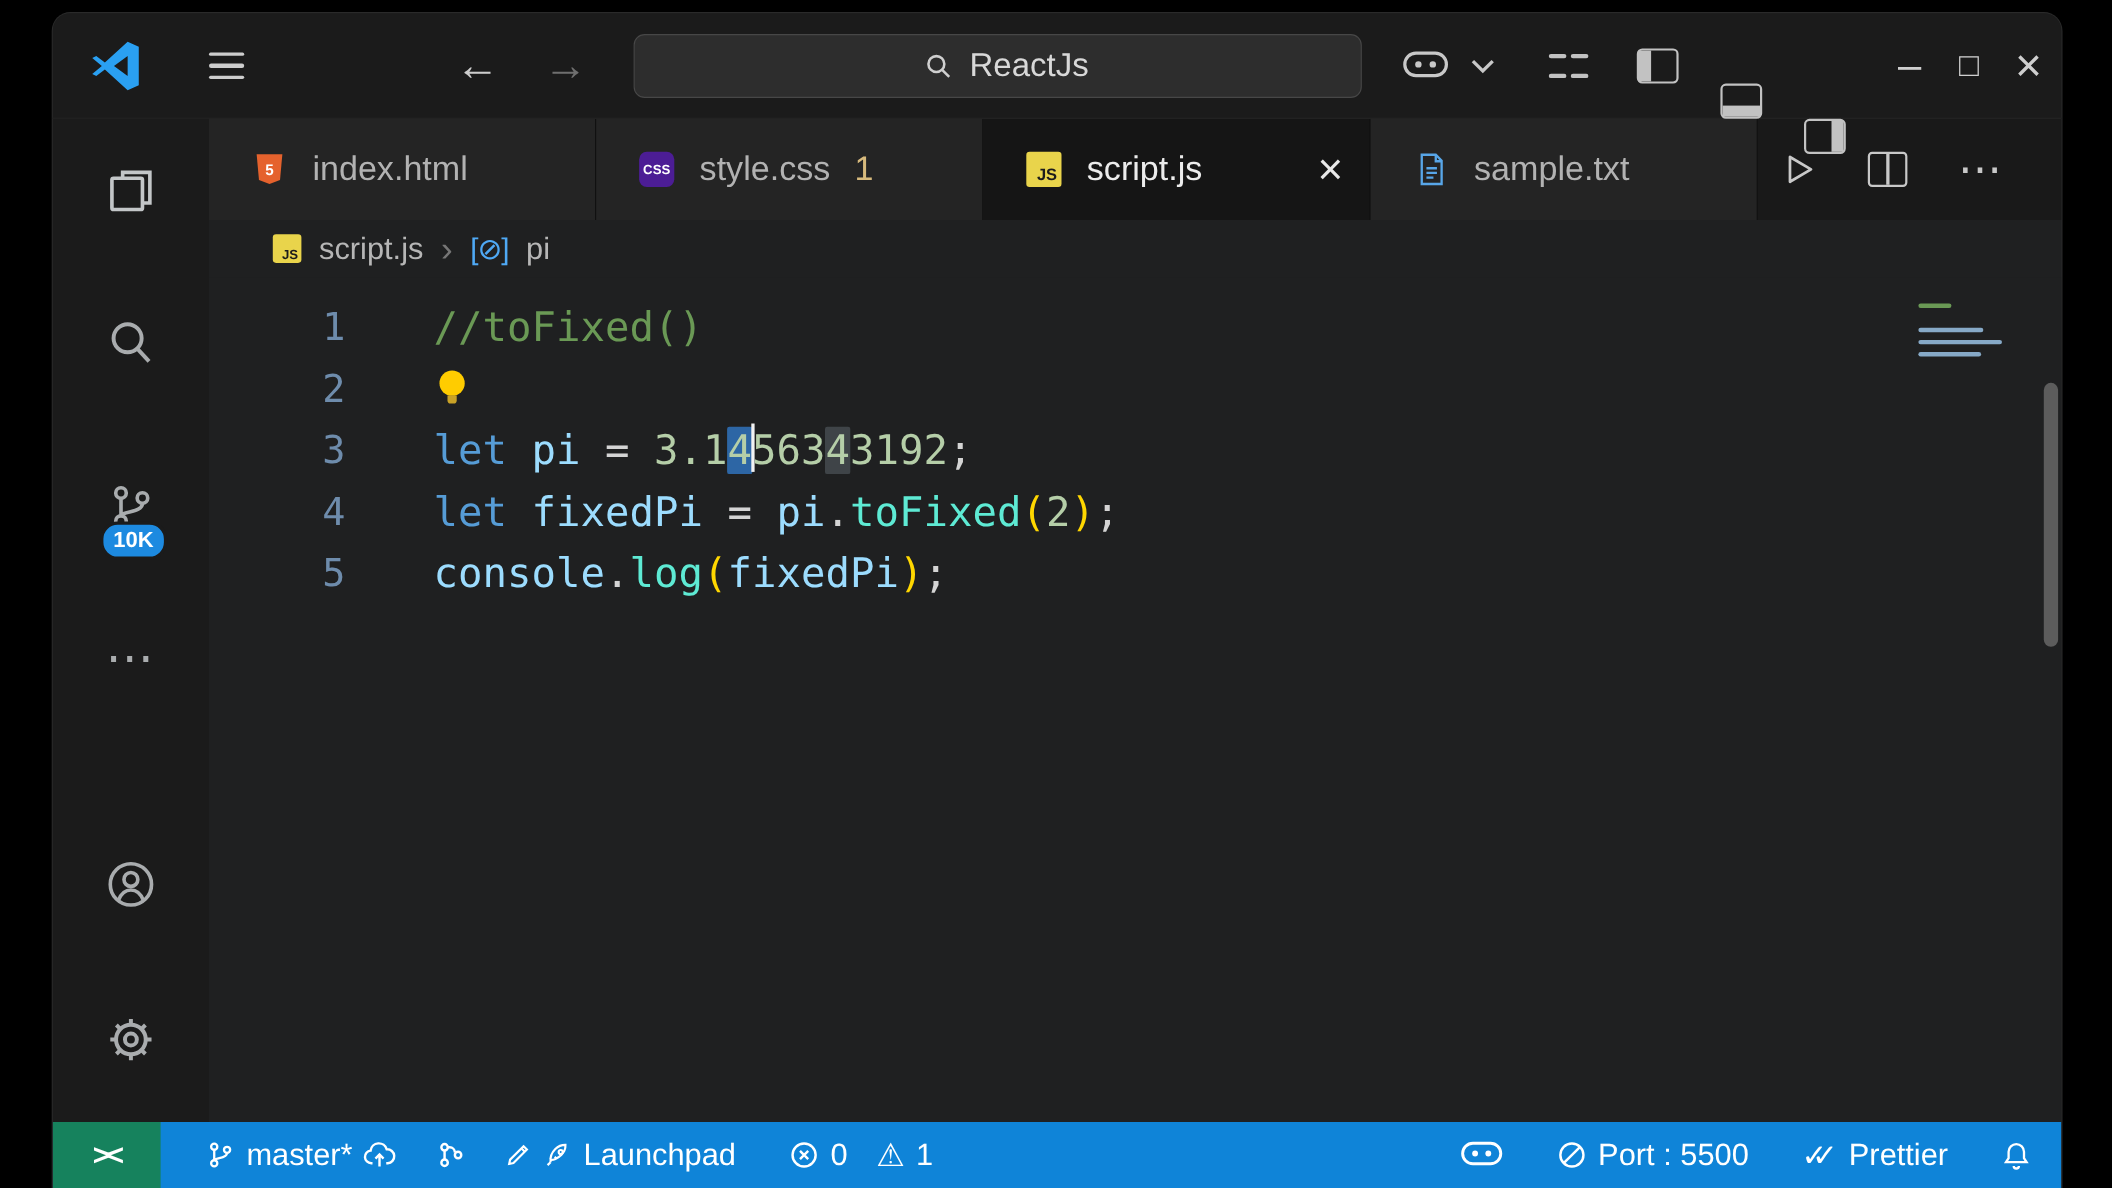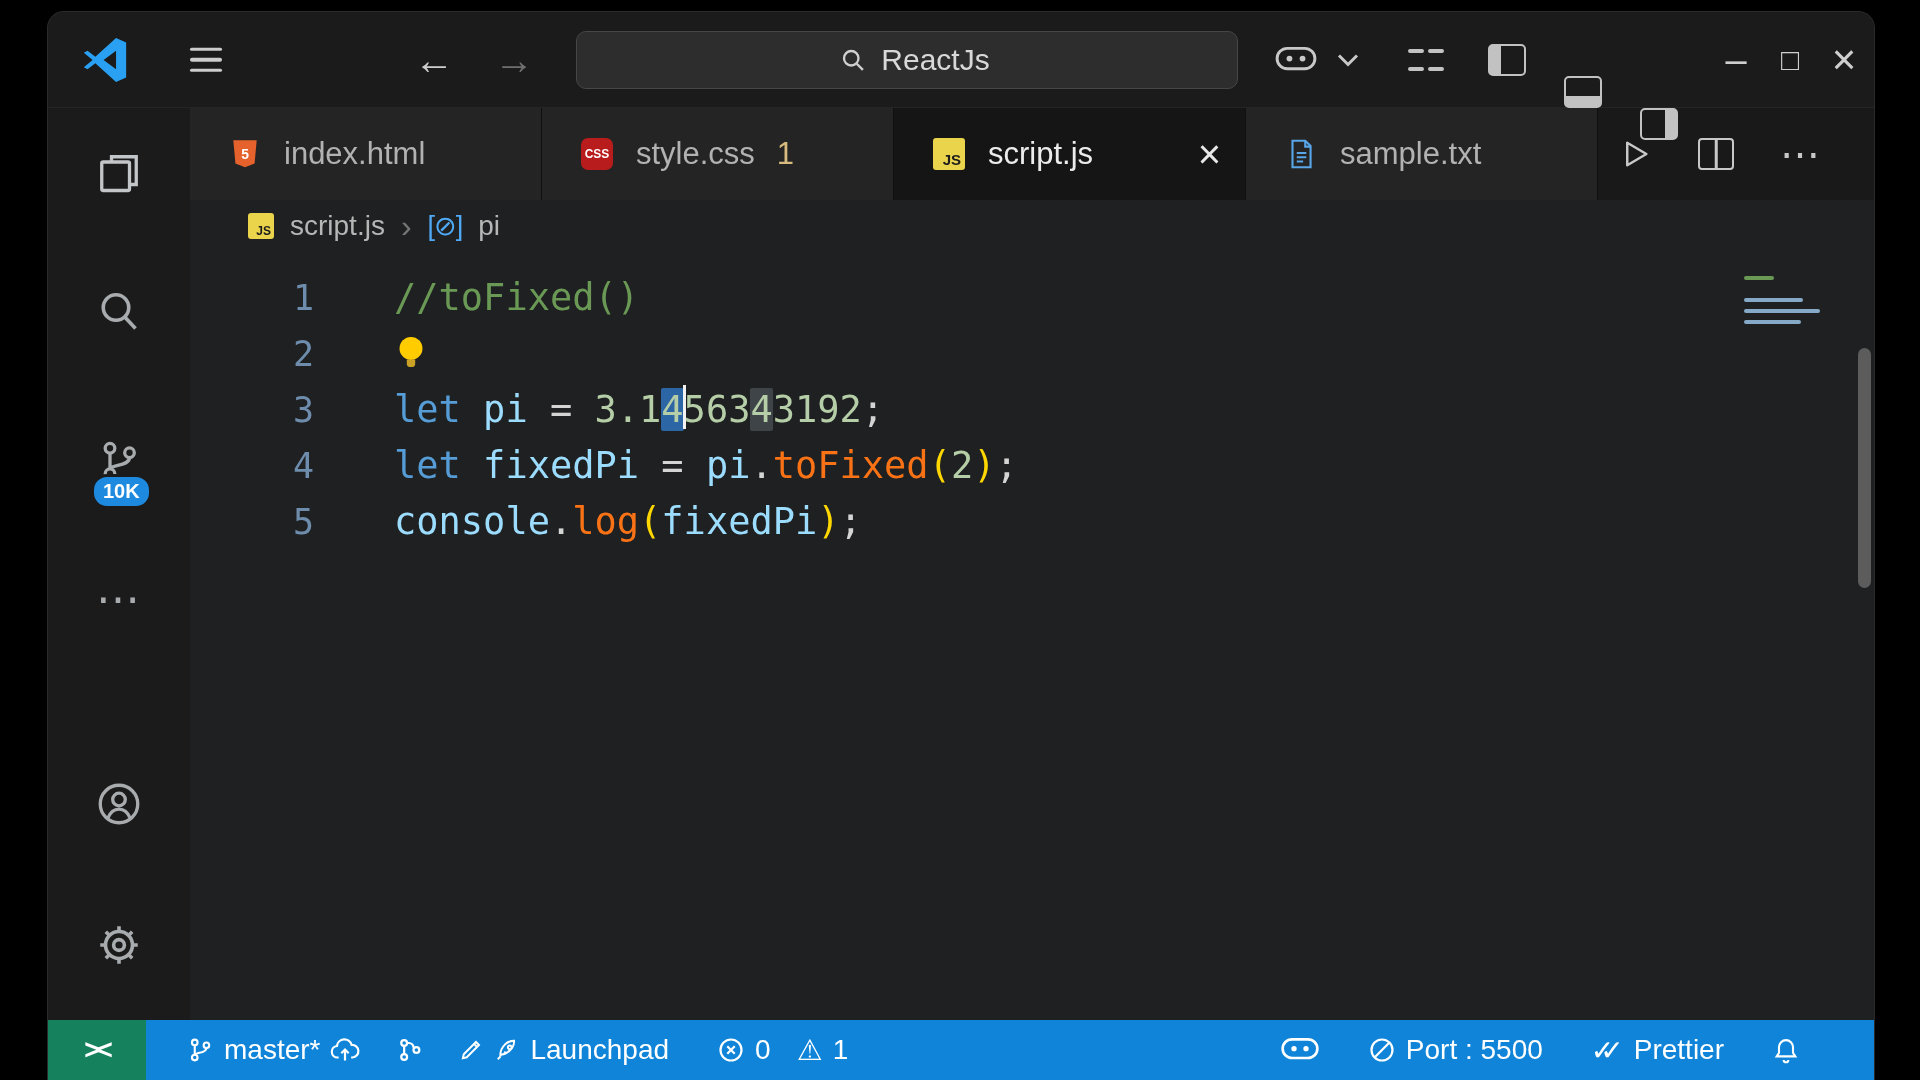--- a/index.html
+++ b/index.html
@@ -61,21 +61,21 @@
   .tab.inactive { background:#242424; }
   .tab.active { background:#151515; color:#ececec; }
   .tlabel { white-space:nowrap;text-align:right; }
   .tbadge { color:#d7ba7d; margin-left:0px; }
   .tclose { margin-left:auto; font-size:40px; color:#e8e8e8; cursor:pointer; line-height:1; }
   .ticon { width:34px; height:34px; flex:none; display:flex; align-items:center; justify-content:center; }
   .ticon svg { width:34px; height:34px; }
   .js-badge { width:32px; height:32px; background:#e9d44b; color:#1c1c1c; font-weight:700;
               font-size:15px; display:flex; align-items:flex-end; justify-content:flex-end;
               padding:2px 4px; border-radius:3px; }
-  .css-badge { width:32px; height:32px; background:#b91c1c; border-radius:7px; color:#fff;
+  .css-badge { width:32px; height:32px; background:#4c1d95; border-radius:7px; color:#fff;
                font-size:12px; font-weight:700; display:flex; align-items:center; justify-content:center; }
   .tab-actions { margin-left:auto; display:flex; align-items:center; gap:46px;
                  padding-right:54px; background:#191919; }
   .play-icon svg { width:36px; height:36px; display:block; cursor:pointer; }
   .split-box { width:36px; height:32px; border:2.5px solid #c8c8c8; border-radius:4px;
                position:relative; cursor:pointer; }
   .split-box::before { content:""; position:absolute; top:0; bottom:0; left:50%; width:2.5px;
                        background:#c8c8c8; transform:translateX(-50%); }
   .dots { font-size:40px; color:#c8c8c8; cursor:pointer; line-height:1; }
 
@@ -89,21 +89,21 @@
   .bc-sym { color:#4fa9f5; font-size:27px; letter-spacing:-1px; }
   .bc-item { cursor:pointer; }
 
   
   .editor { flex:1; position:relative; padding-top:18px; background:#1f2021; min-height:0; }
   .code-line { display:flex; height:56px; align-items:center;
                font-family:"DejaVu Sans Mono", monospace; font-size:37px; }
   .ln { width:124px; text-align:right; color:#6e8cac; font-size:35px; flex:none; }
   .code-text { margin-left:80px; white-space:pre; color:#d4d4d4; line-height:56px; }
   .tok.kw { color:#569cd6; } .tok.var { color:#9cdcfe; } .tok.num { color:#b5cea8; }
-  .tok.fn { color:#f97316; } .tok.paren { color:#ffd700; }
+  .tok.fn { color:#5eead4; } .tok.paren { color:#ffd700; }
   .tok.comment { color:#6a9955; } .tok.plain { color:#d4d4d4; }
   .tok.sel { background:#2d66a5; border-radius:2px; }
   .tok.occ { background:#3f4448; border-radius:2px; }
   .cursor { display:inline-block; width:3px; height:44px; background:#f2f2f2;
             vertical-align:-7px; margin-left:-1px; margin-right:-2px; }
   .bulb { display:inline-block; width:34px; height:42px; vertical-align:-9px; }
   .bulb svg { width:34px; height:42px; }
   .minimap { position:absolute; top:24px; right:46px; width:84px; }
   .mm-bar { height:4px; border-radius:2px; margin-bottom:7px; }
   .scrollbar-thumb { position:absolute; right:3px; top:96px; width:13px; height:240px;
@@ -112,21 +112,21 @@
   
   .statusbar { height:60px; background:#0f84d8; display:flex; align-items:center;
                color:#fff; font-size:28px; flex:none; }
   .sb-remote { width:98px; height:100%; background:#16825d; display:flex; align-items:center;
                justify-content:center; font-size:27px; font-weight:700; letter-spacing:-3px;
                cursor:pointer; flex:none; }
   .sb-item { display:flex; align-items:center; gap:10px; cursor:pointer; white-space:nowrap; }
   .sb-item svg { display:block; }
   .ml40 { margin-left:40px; } .ml36 { margin-left:36px; } .ml34 { margin-left:34px; } .ml48 { margin-left:48px; }
   .warn-glyph { font-size:29px; margin-left:16px; }
-  .sb-right { margin-left:auto; display:flex; align-items:center; gap:48px; padding-right:74px; }
+  .sb-right { margin-left:auto; display:flex; align-items:center; gap:48px; padding-right:27px; }
   .dbl-check { display:flex; }
   .dbl-check span:last-child { margin-left:-14px; }
 </style>
 </head>
 <body>
 
 <div class="window">
 
   <div class="titlebar">
     <span class="tb-abs vscode-logo">

